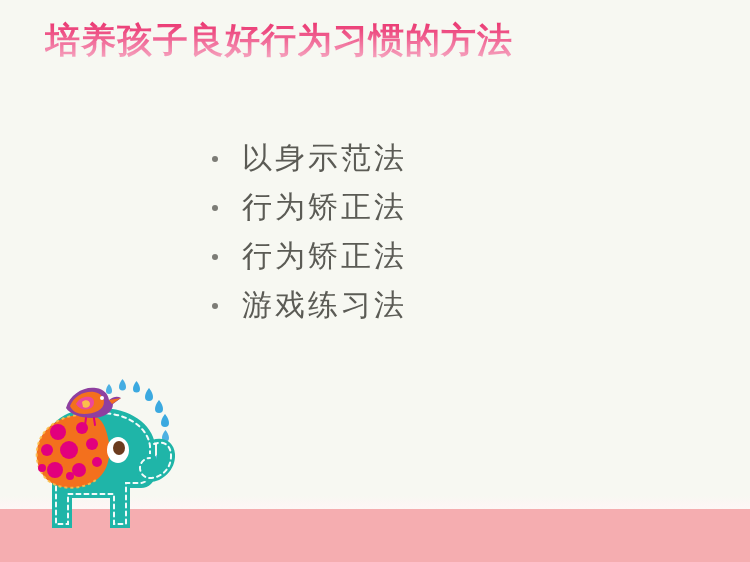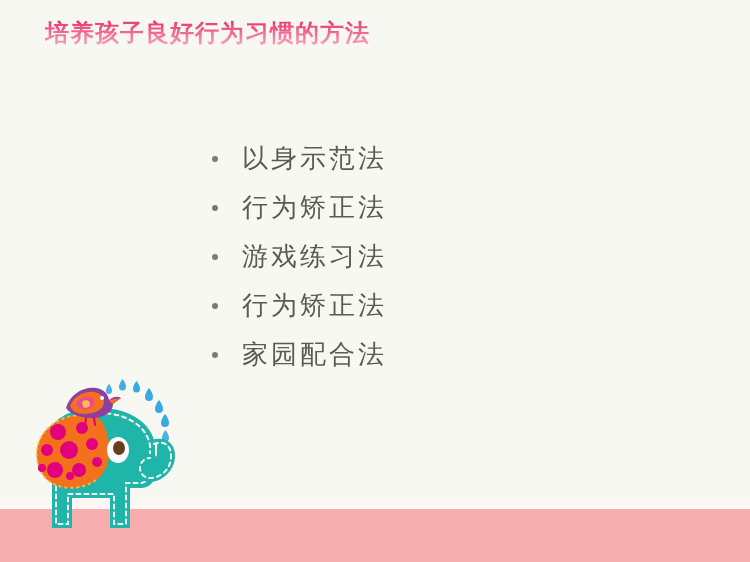--- a/index.html
+++ b/index.html
@@ -30,21 +30,21 @@
     right: 0;
     top: 509px;
     height: 53px;
     background: #f5adb0;
   }
   
   .title {
     position: absolute;
     left: 45px;
     top: 17px;
-    font-size: 24px;
+    font-size: 35px;
     font-weight: bold;
     letter-spacing: 1px;
     white-space: nowrap;
     background: linear-gradient(to bottom, #e8306b 0%, #ed4a80 28%, #f27ca4 62%, #f7b6cb 100%);
     -webkit-background-clip: text;
     background-clip: text;
     color: transparent;
     -webkit-text-fill-color: transparent;
   }
   
@@ -64,21 +64,21 @@
   .bullet-dot {
     width: 6px;
     height: 6px;
     border-radius: 50%;
     background: #7c7c76;
     flex: none;
     margin-right: 24px;
     margin-left: 4px;
   }
   .bullet-text {
-    font-size: 26px;
+    font-size: 30px;
     color: #5b5b55;
     letter-spacing: 3px;
     font-family: "Liberation Serif", "DejaVu Serif", serif;
   }
   
   .illustration {
     position: absolute;
     left: 14px;
     top: 378px;
     width: 185px;
@@ -100,29 +100,25 @@
     <li>
       <span class="bullet-dot"></span>
       <span class="bullet-text">以身示范法</span>
     </li>
     <li>
       <span class="bullet-dot"></span>
       <span class="bullet-text">行为矫正法</span>
     </li>
     <li>
       <span class="bullet-dot"></span>
+      <span class="bullet-text">行为矫正法</span>
+    </li>
+    <li>
+      <span class="bullet-dot"></span>
       <span class="bullet-text">游戏练习法</span>
-    </li>
-    <li>
-      <span class="bullet-dot"></span>
-      <span class="bullet-text">行为矫正法</span>
-    </li>
-    <li>
-      <span class="bullet-dot"></span>
-      <span class="bullet-text">家园配合法</span>
     </li>
   </ul>
 
   <div class="illustration">
     <svg width="185" height="165" viewBox="0 0 185 165" xmlns="http://www.w3.org/2000/svg">
 
       <g fill="#3ba9e0">
         <path d="M80 22 c0 -4 3 -7 3 -7 s3 3 3 7 a3 3 0 0 1 -6 0z" opacity="0.85"></path>
         <path d="M92 13 c0 -4 3 -7 3 -7 s3 3 3 7 a3 3 0 0 1 -6 0z" opacity="0.9"></path>
         <path d="M105 9 c0 -4 3.5 -8 3.5 -8 s3.5 4 3.5 8 a3.5 3.5 0 0 1 -7 0z" opacity="0.95"></path>

